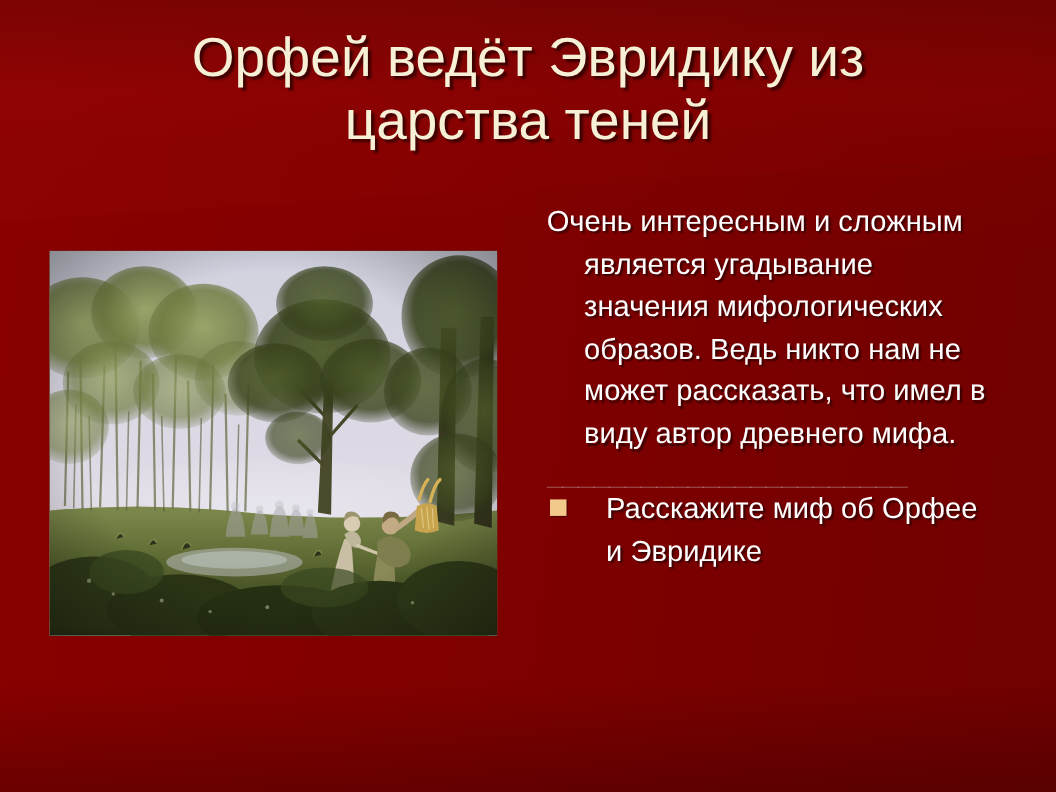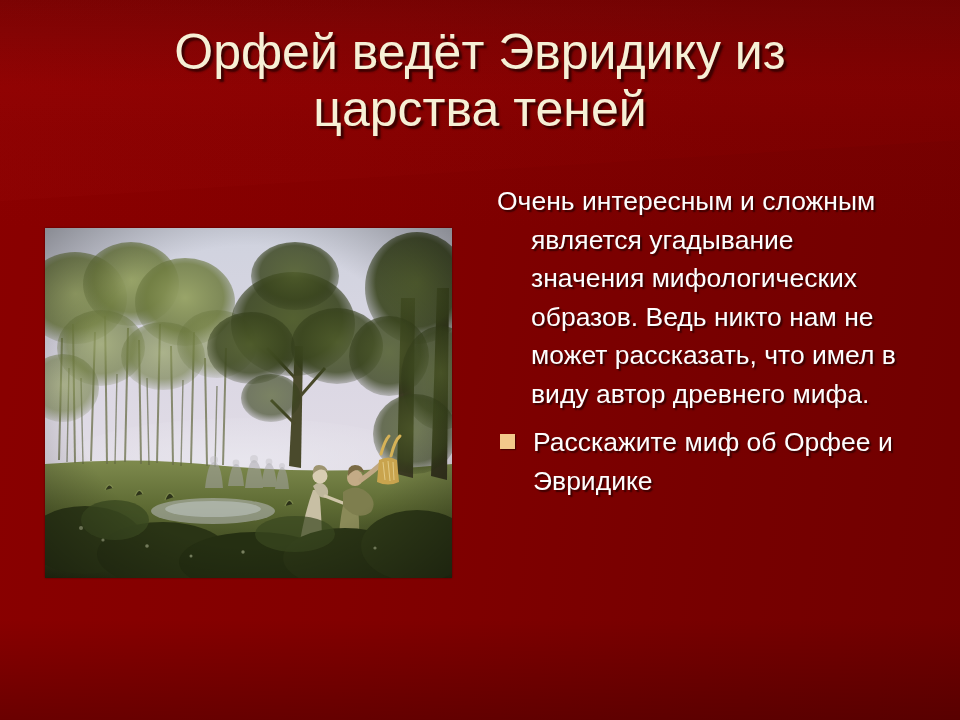--- a/index.html
+++ b/index.html
@@ -109,21 +109,22 @@
     margin: 4px 0 0 0;
     padding-left: 0;
     white-space: nowrap;
     overflow: hidden;
     text-shadow: 1px 1px 1px rgba(30,0,0,0.6);
   }
 
   .bullet-row {
     display: flex;
     align-items: flex-start;
-    margin-top: 10px;
+    margin-top: 0;
+    gap: 18px;
   }
   .bullet-mark {
     flex: 0 0 auto;
     width: 15px;
     height: 15px;
     background: #f3c98b;
     margin: 11px 18px 0 3px;
     box-shadow: 1px 1px 1px rgba(30,0,0,0.5);
   }
   .bullet-text {
@@ -309,20 +310,21 @@
       </g>
 
       <rect x="0" y="0" width="407" height="350" fill="url(#vign)"></rect>
     </svg>
   </div>
 
   <div class="body-col">
 
     <p class="para"><span class="lead">Очень интересным и</span><span> сложным является угадывание значения мифологических образов. Ведь никто нам не может рассказать, что имел в виду автор древнего мифа.</span></p>
 
+    <div class="divider">_______________________</div>
 
     <div class="bullet-row">
       <span class="bullet-mark"></span>
       <span class="bullet-text">Расскажите миф об Орфее и Эвридике</span>
     </div>
 
   </div>
 
 </div>
 

